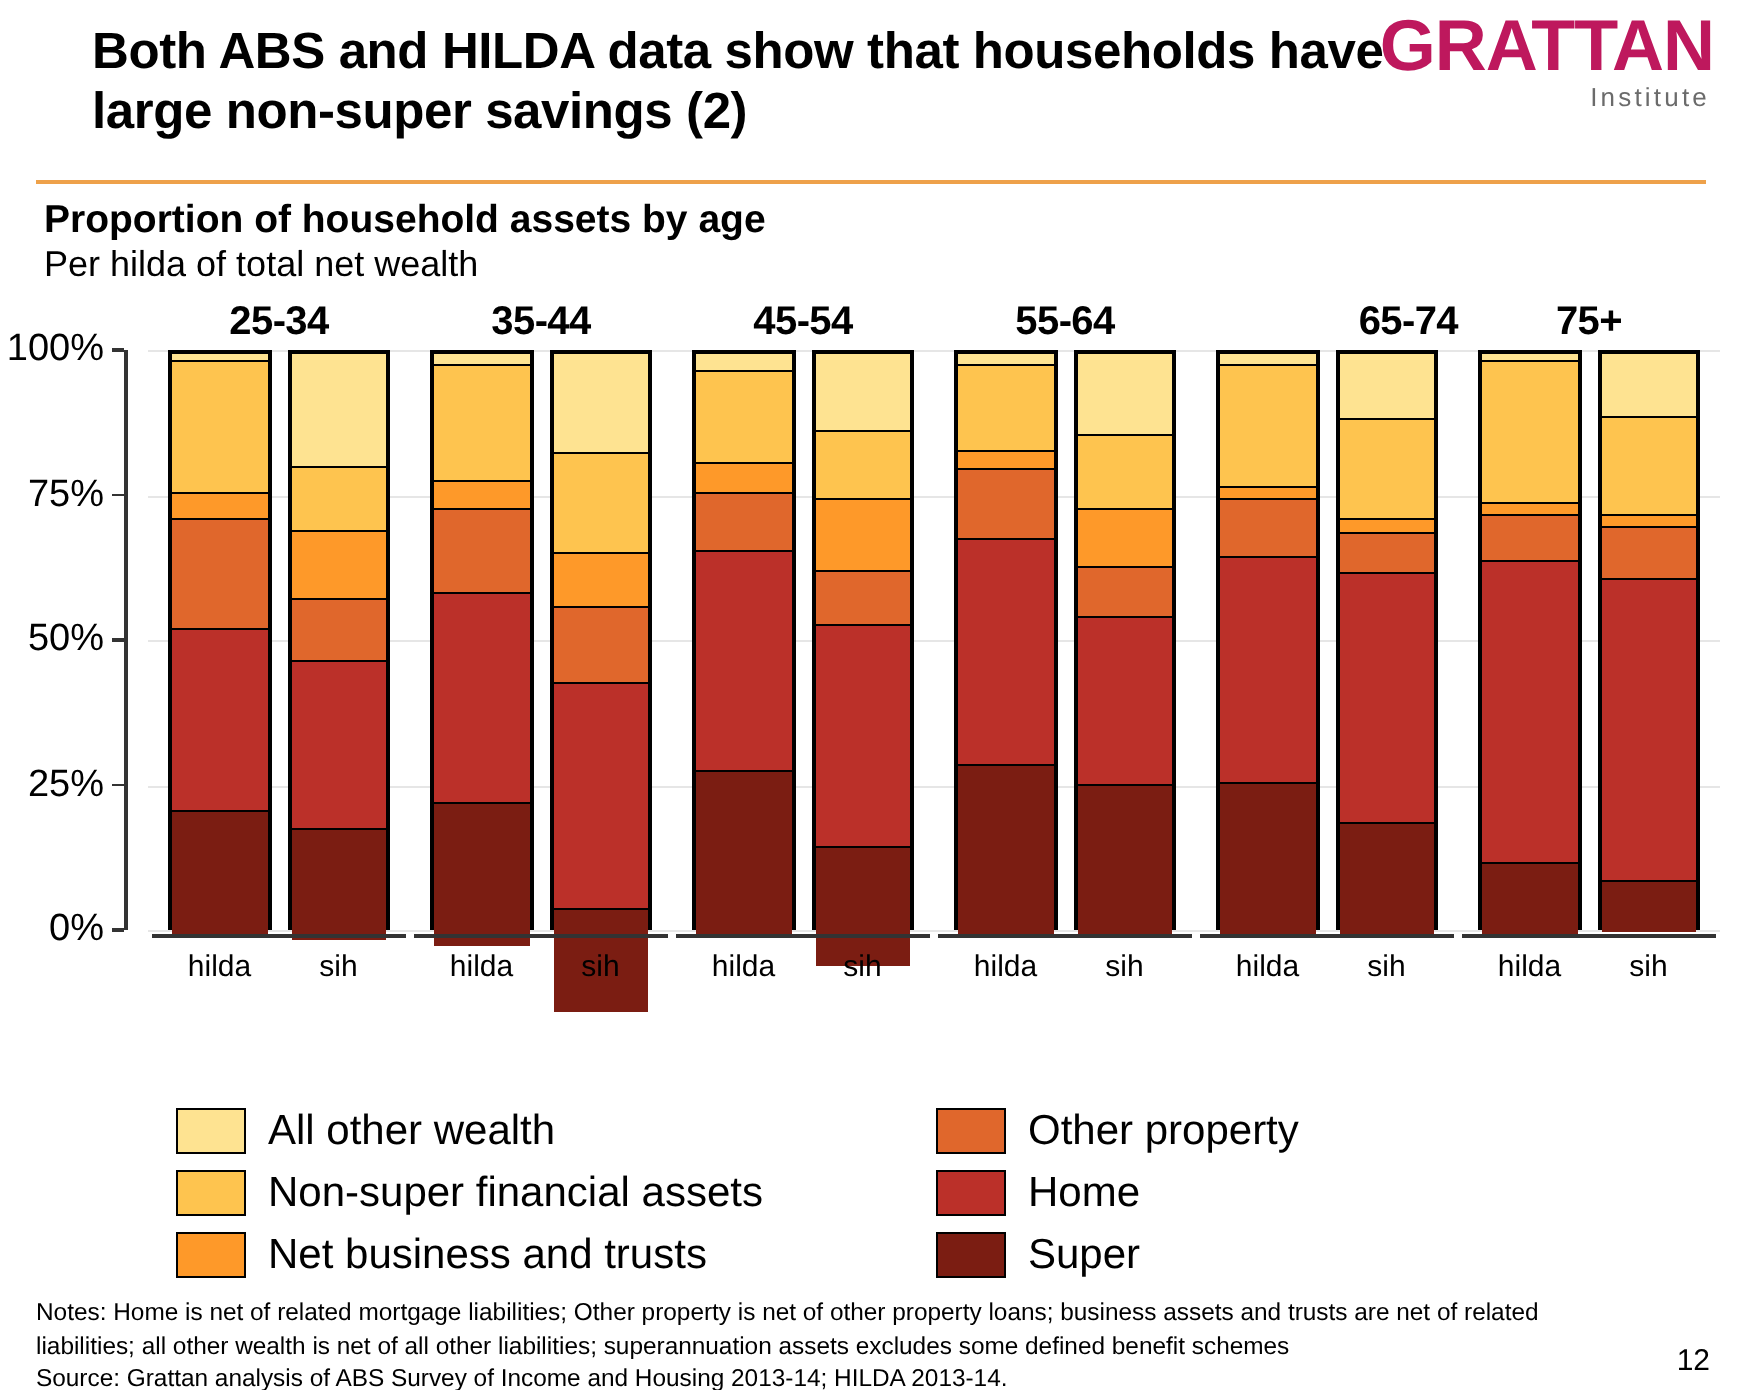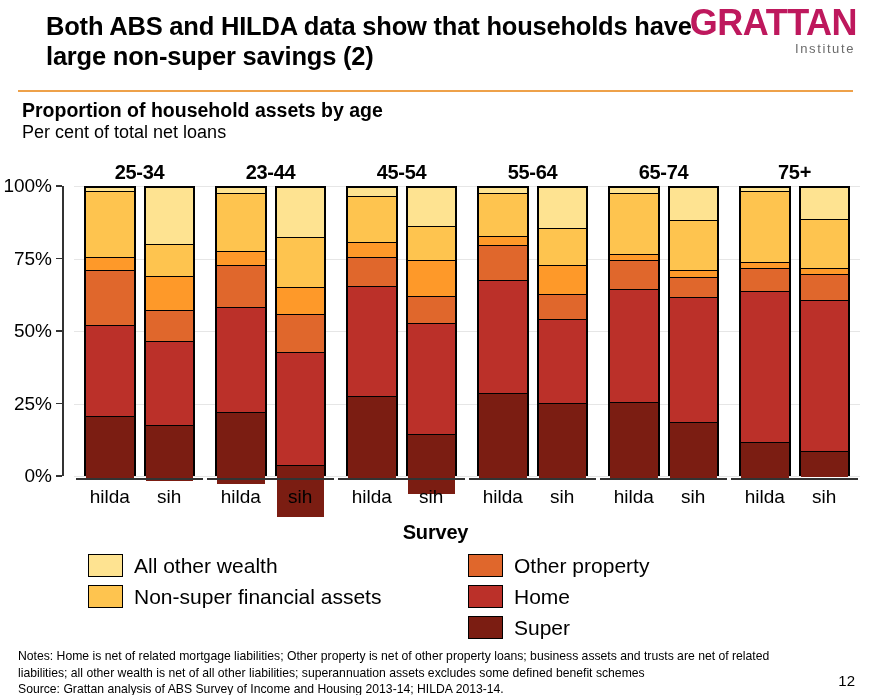--- a/index.html
+++ b/index.html
@@ -29,21 +29,21 @@
     margin-top: 1px; margin-right: 2px;
   }
   #rule { height: 2px; background: #eea14a; margin: 4px 18px 0 18px; }
 
   
   #subtitle-block { padding: 7px 22px 0 22px; }
   #subtitle { font-size: 19.5px; font-weight: bold; line-height: 1.15; }
   #units { font-size: 18px; line-height: 1.2; margin-top: 1px; }
 
   
-  #plot { position: relative; height: 360px; margin-top: 17px; }
+  #plot { position: relative; height: 360px; margin-top: 6px; }
 
   .grouplabel {
     position: absolute; top: 0; font-size: 20px; font-weight: bold;
     text-align: center; letter-spacing: -0.3px;
   }
 
   #axis-area { position: absolute; left: 0; top: 25px; width: 871px; height: 300px; }
 
   .ytick-label {
     position: absolute; right: 0; width: 58px; text-align: right;
@@ -51,21 +51,21 @@
   }
   .ytick-mark { position: absolute; width: 6px; height: 1.6px; background: #333; }
   .gridline { position: absolute; height: 1px; background: #e6e6e6; }
   #yaxis-line { position: absolute; width: 1.6px; background: #333; }
 
   .bar { position: absolute; border: 2px solid #000; }
   .seg { position: absolute; left: 0; right: 0; border-bottom: 1.6px solid #000; }
   .seg.last { border-bottom: none; }
 
   .group-underline { position: absolute; height: 1.6px; background: #333; }
-  .xtick-label { position: absolute; font-size: 19px; text-align: center; }
+  .xtick-label { position: absolute; font-size: 15px; text-align: center; }
 
   #xaxis-title {
     position: absolute; width: 100%; text-align: center;
     font-size: 20px; font-weight: bold; letter-spacing: -0.2px;
   }
 
   
   #legend { position: absolute; left: 0; top: 546px; width: 871px; height: 92px; }
   .legend-col { position: absolute; text-align: right; }
   .legend-row { display: flex; align-items: center; height: 31px; }
@@ -87,30 +87,30 @@
   <div id="title">Both ABS and HILDA data show that households have large non-super savings (2)</div>
   <div id="brand">
     <div id="brand-word">GRATTAN</div>
     <div id="brand-sub">Institute</div>
   </div>
 </div>
 <div id="rule"></div>
 
 <div id="subtitle-block">
   <div id="subtitle">Proportion of household assets by age</div>
-  <div id="units">Per cent of total net loans</div>
+  <div id="units">Per hilda of total net wealth</div>
 </div>
 
 <div id="plot">
   <div id="group-labels">
       <div class="grouplabel" style="left: 74px; width: 131px;">25-34</div>
-      <div class="grouplabel" style="left: 205px; width: 131px;">23-44</div>
+      <div class="grouplabel" style="left: 205px; width: 131px;">35-44</div>
       <div class="grouplabel" style="left: 336px; width: 131px;">45-54</div>
       <div class="grouplabel" style="left: 467px; width: 131px; text-align: center;">55-64</div>
-      <div class="grouplabel" style="left: 598px; width: 131px;">65-74</div>
+      <div class="grouplabel" style="left: 598px; width: 131px; text-align: right;">65-74</div>
       <div class="grouplabel" style="left: 729px; width: 131px;">75+</div>
     </div>
   <div id="axis-area">
     <div id="yaxis-line" style="left: 62px; top: 0px; height: 290px;"></div>
     <div id="gridlines">
         <div class="gridline" style="left: 74px; width: 786px; top: 290px;"></div>
         <div class="gridline" style="left: 74px; width: 786px; top: 217.5px;"></div>
         <div class="gridline" style="left: 74px; width: 786px; top: 145px;"></div>
         <div class="gridline" style="left: 74px; width: 786px; top: 72.5px;"></div>
         <div class="gridline" style="left: 74px; width: 786px; top: 0px;"></div>
@@ -239,32 +239,35 @@
         <div class="xtick-label" style="left: 469px; width: 67.5px; top: 300px;">hilda</div>
         <div class="xtick-label" style="left: 528.5px; width: 67.5px; top: 300px;">sih</div>
         <div class="group-underline" style="left: 600px; width: 127px; top: 292px;"></div>
         <div class="xtick-label" style="left: 600px; width: 67.5px; top: 300px;">hilda</div>
         <div class="xtick-label" style="left: 659.5px; width: 67.5px; top: 300px;">sih</div>
         <div class="group-underline" style="left: 731px; width: 127px; top: 292px;"></div>
         <div class="xtick-label" style="left: 731px; width: 67.5px; top: 300px;">hilda</div>
         <div class="xtick-label" style="left: 790.5px; width: 67.5px; top: 300px;">sih</div>
       </div>
   </div>
-  <div id="xaxis-title" style="top: 360px;">Survey</div>
 </div>
 
 <div id="legend">
   <div class="legend-col" id="legend-left" style="left:88px; top:4px;">
       <div class="legend-row">
         <div class="legend-swatch" style="background: rgb(254, 227, 145);"></div>
         <div class="legend-text">All other wealth</div>
       </div>
       <div class="legend-row">
         <div class="legend-swatch" style="background: rgb(254, 196, 79);"></div>
         <div class="legend-text">Non-super financial assets</div>
+      </div>
+      <div class="legend-row">
+        <div class="legend-swatch" style="background: rgb(254, 153, 41);"></div>
+        <div class="legend-text">Net business and trusts</div>
       </div>
     </div>
   <div class="legend-col" id="legend-right" style="left:468px; top:4px;">
       <div class="legend-row">
         <div class="legend-swatch" style="background: rgb(224, 103, 44);"></div>
         <div class="legend-text">Other property</div>
       </div>
       <div class="legend-row">
         <div class="legend-swatch" style="background: rgb(187, 48, 41);"></div>
         <div class="legend-text">Home</div>

